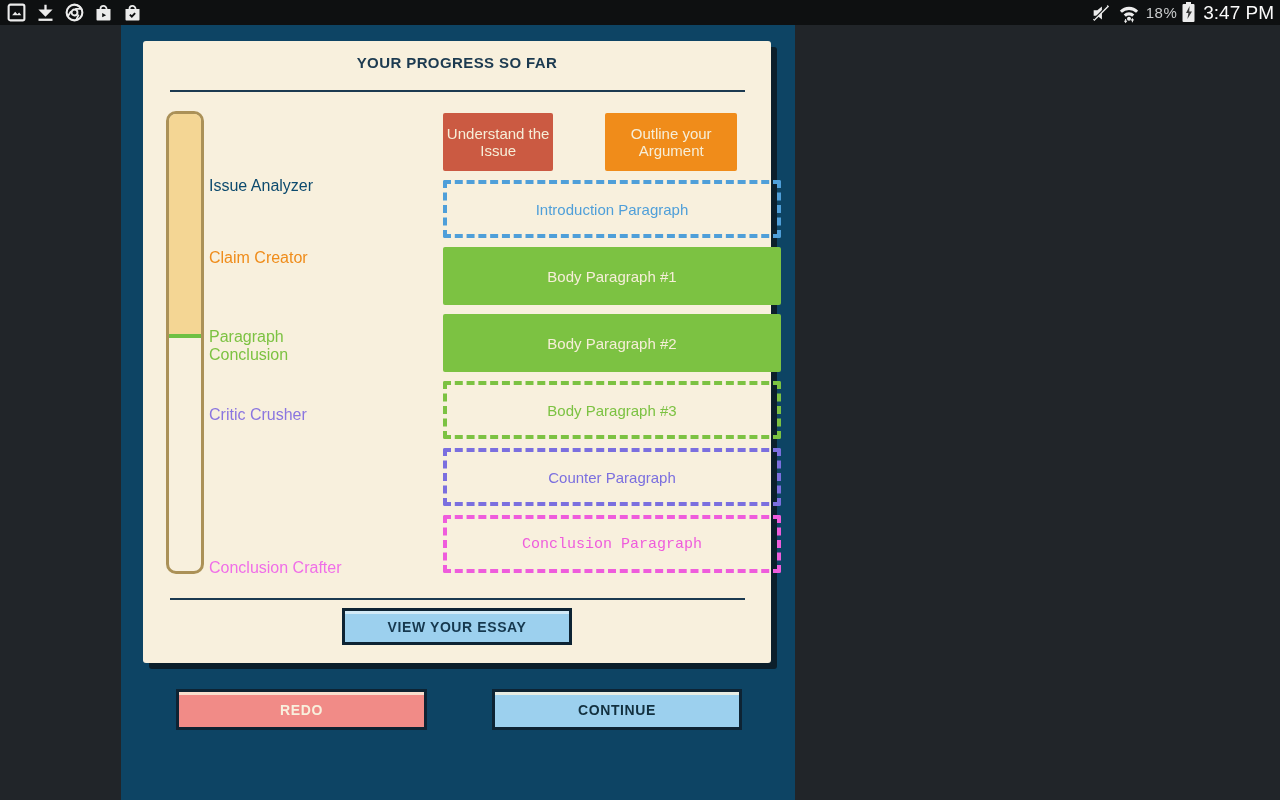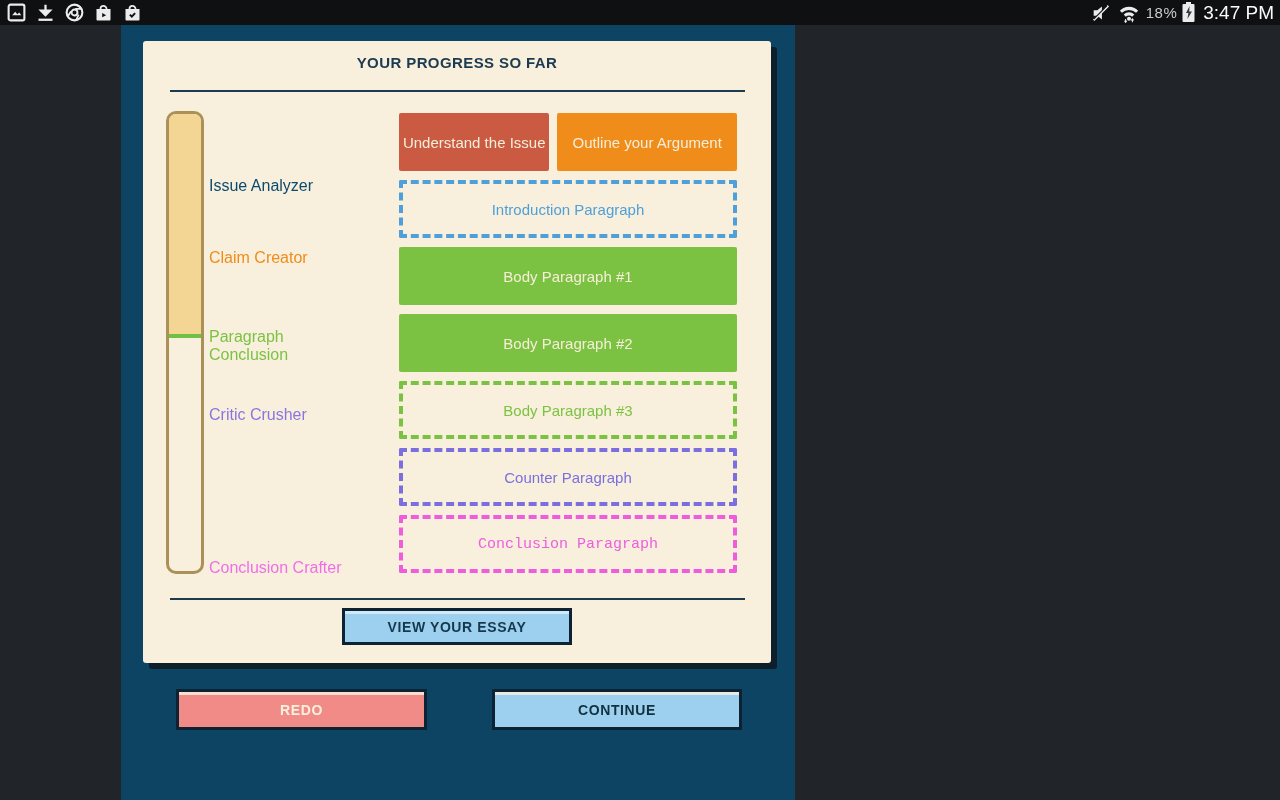--- a/index.html
+++ b/index.html
@@ -37,21 +37,21 @@
   .stage.c-orange { color:#ef8c1a; top:208px; }
   .stage.c-green { color:#7cc242; top:287px; }
   .stage.c-purple { color:#8a75e0; top:365px; }
   .stage.c-blue { color:#4f9fd9; top:444px; }
   .stage.c-magenta { color:#f06ee8; top:518px; }
 
   
   .blocks { position:absolute; left:256px; top:72px; width:338px; display:flex; flex-direction:column; gap:9px; }
   .block-row { display:flex; gap:8px; }
   .block { height:58px; display:flex; align-items:center; justify-content:center;
-    font-size:15px; text-align:center; border-radius:2px; }
+    font-size:15px; text-align:center; border-radius:2px;margin-left:44px; }
   .block.solid { color:#f6eed8; }
   .block.solid.red { background:#cb5a42; width:160px; }
   .block.solid.orange { background:#f08c1a; width:191px; }
   .block.solid.green { background:#7cc242; width:100%; }
   .block.dashed { width:100%; background:transparent; border:4px dashed; }
   .block.dashed.blue { border-color:#4f9fd9; color:#4f9fd9; }
   .block.dashed.green { border-color:#7cc242; color:#7cc242; }
   .block.dashed.purple { border-color:#7b6fdf; color:#7b6fdf; }
   .block.dashed.magenta { border-color:#ef5cdc; color:#ef5cdc;font-family:Liberation Mono, monospace; }
 

